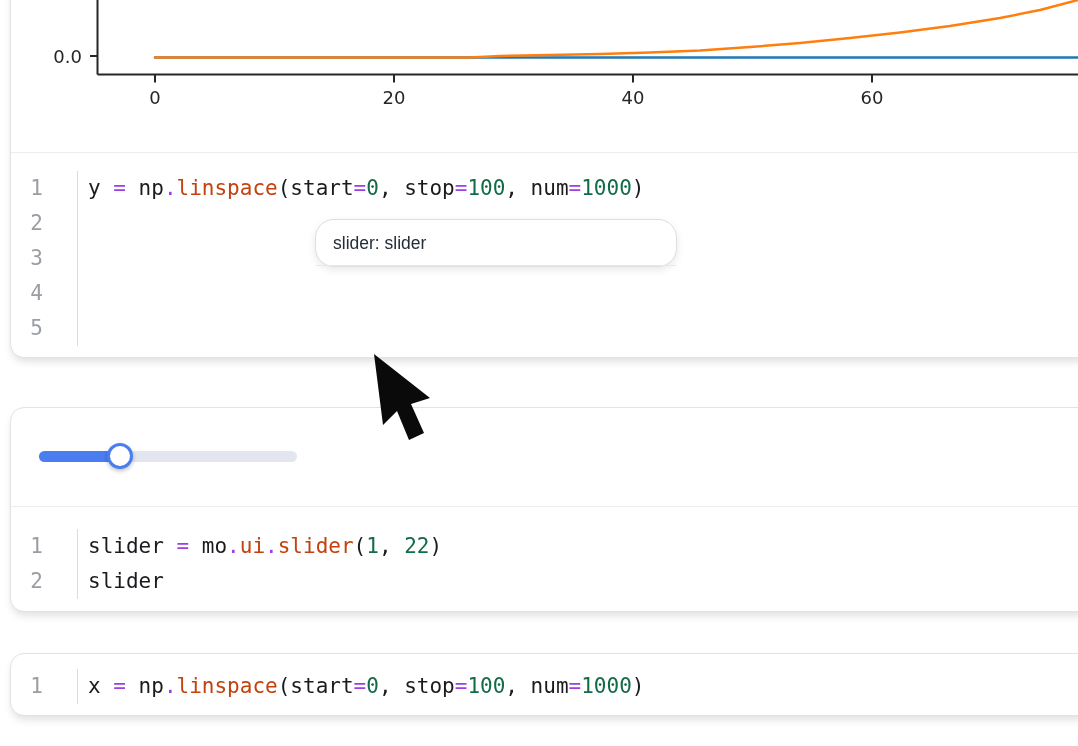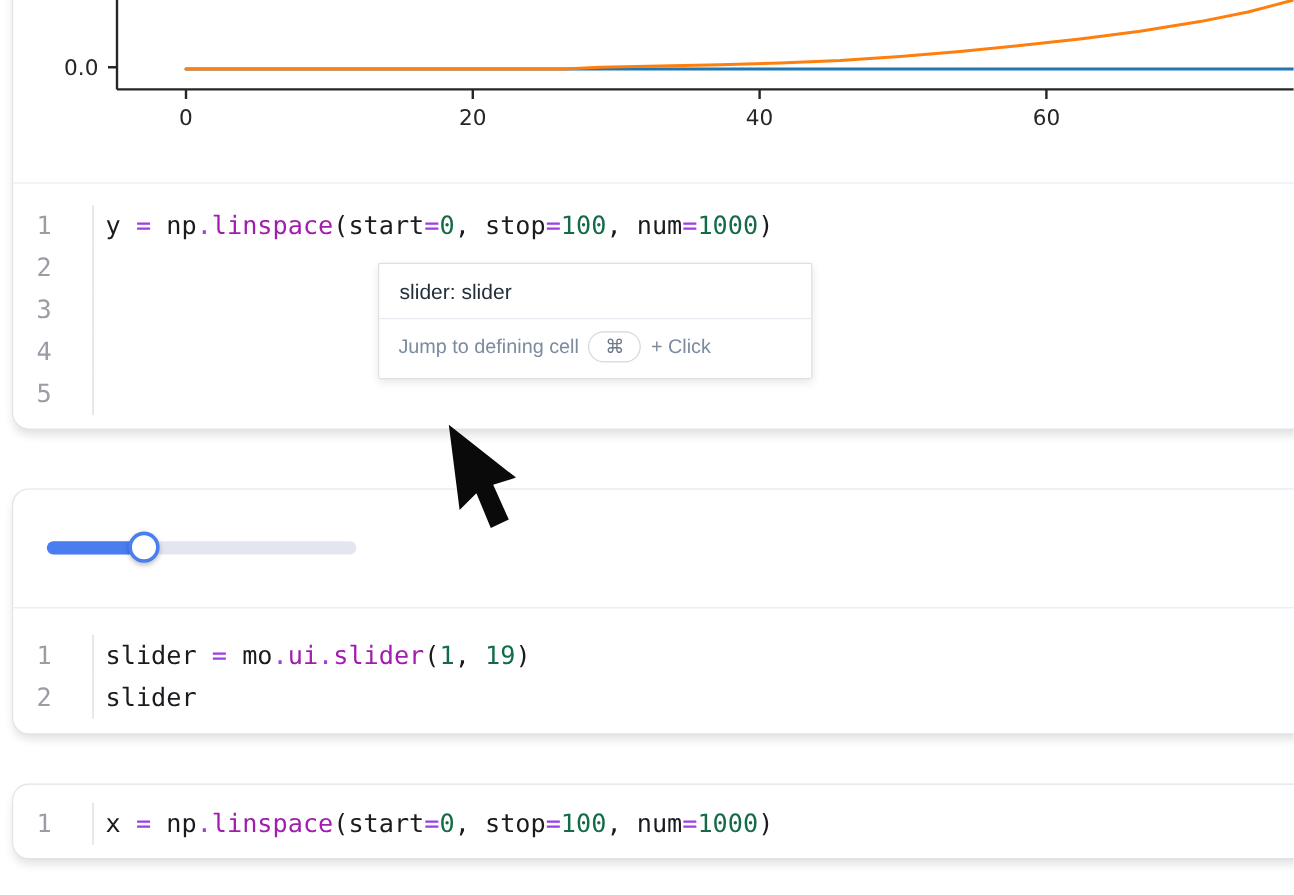--- a/index.html
+++ b/index.html
@@ -26,41 +26,41 @@
   #cell-2 .code-area{padding-top:22px}
   #cell-3 .code-area{padding-top:15px}
   .code-line{display:flex;height:35px;line-height:35px}
   .gutter{
     flex:none;width:67px;padding-right:34px;text-align:right;
     color:#9a9da3;border-right:1px solid #d9d9de;
   }
   .src{padding-left:10px;white-space:pre}
   .tok-d{color:#1b1b1f}
   .tok-o{color:#9c3fe3}
-  .tok-f{color:#a21caf}
+  .tok-f{color:#c2410c}
   .tok-n{color:#146b47}
   .tok-u{color:#1b1b1f;border-bottom:3px solid #b5cfe2}
   
   #plot-svg{position:absolute;left:0;top:0}
   #plot-svg text{font-family:"DejaVu Sans",sans-serif}
   
   .slider-track{
     position:absolute;left:28px;top:43px;width:258px;height:11px;
     border-radius:6px;background:#e3e6ee;
   }
   .slider-fill{height:100%;border-radius:6px;background:#4a7df0}
   .slider-thumb{
     position:absolute;top:-8px;width:26px;height:26px;border-radius:50%;
     background:#fff;border:3.5px solid #4a7df0;
     box-shadow:0 2px 4px rgba(0,0,0,.25);
   }
   
   .tooltip{
     position:absolute;left:315px;top:219px;width:362px;z-index:40;
-    background:#fff;border:1px solid #dcdfe4;border-radius:2px;
+    background:#fff;border:1px solid #dcdfe4;border-radius:19px;
     box-shadow:0 3px 8px rgba(0,0,0,.09);
   }
   .tooltip-title{padding:13px 17px 11px;font-size:17.5px;color:#242e38}
   .tooltip-divider{border-top:1px solid #e5e9ef}
   .tooltip-action{
     display:flex;align-items:center;padding:10px 16px 13px;
     font-size:16.5px;color:#7d8b9e;
   }
   .kbd-pill{
     margin:0 8px;padding:0 13px;height:26px;line-height:23px;
@@ -119,43 +119,38 @@
 <div class="cell" id="cell-2">
   <div class="output">
     <div class="slider-track">
       <div class="slider-fill" style="width: 31.5%;"></div>
       <div class="slider-thumb" style="left: calc(31.5% - 13px);"></div>
     </div>
   </div>
   <div class="code-area">
       <div class="code-line">
         <div class="gutter">1</div>
-        <div class="src"><span class="tok-d">slider </span><span class="tok-o">=</span><span class="tok-d"> mo</span><span class="tok-o">.</span><span class="tok-f">ui</span><span class="tok-o">.</span><span class="tok-f">slider</span><span class="tok-d">(</span><span class="tok-n">1</span><span class="tok-d">, </span><span class="tok-n">19</span><span class="tok-d">)</span></div>
+        <div class="src"><span class="tok-d">slider </span><span class="tok-o">=</span><span class="tok-d"> mo</span><span class="tok-o">.</span><span class="tok-f">ui</span><span class="tok-o">.</span><span class="tok-f">slider</span><span class="tok-d">(</span><span class="tok-n">1</span><span class="tok-d">, </span><span class="tok-n">22</span><span class="tok-d">)</span></div>
       </div>
       <div class="code-line">
         <div class="gutter">2</div>
         <div class="src"><span class="tok-d">slider</span></div>
       </div>
     </div>
 </div>
 
 <div class="cell" id="cell-3">
   <div class="code-area">
       <div class="code-line">
         <div class="gutter">1</div>
         <div class="src"><span class="tok-d">x </span><span class="tok-o">=</span><span class="tok-d"> np</span><span class="tok-o">.</span><span class="tok-f">linspace</span><span class="tok-d">(start</span><span class="tok-o">=</span><span class="tok-n">0</span><span class="tok-d">, stop</span><span class="tok-o">=</span><span class="tok-n">100</span><span class="tok-d">, num</span><span class="tok-o">=</span><span class="tok-n">1000</span><span class="tok-d">)</span></div>
       </div>
     </div>
 </div>
 
 <div class="tooltip">
   <div class="tooltip-title">slider: slider</div>
   <div class="tooltip-divider"></div>
-  <div class="tooltip-action">
-    <span>Jump to defining cell</span>
-    <span class="kbd-pill">⌘</span>
-    <span>+ Click</span>
-  </div>
 </div>
 
 <svg id="cursor" width="70" height="100" viewBox="0 0 70 100">
   <polygon points="4,4 13,75 27,61 39,90 54,83 41,54 60,48" fill="#0a0a0a"></polygon>
 </svg>
 
 </body></html>

